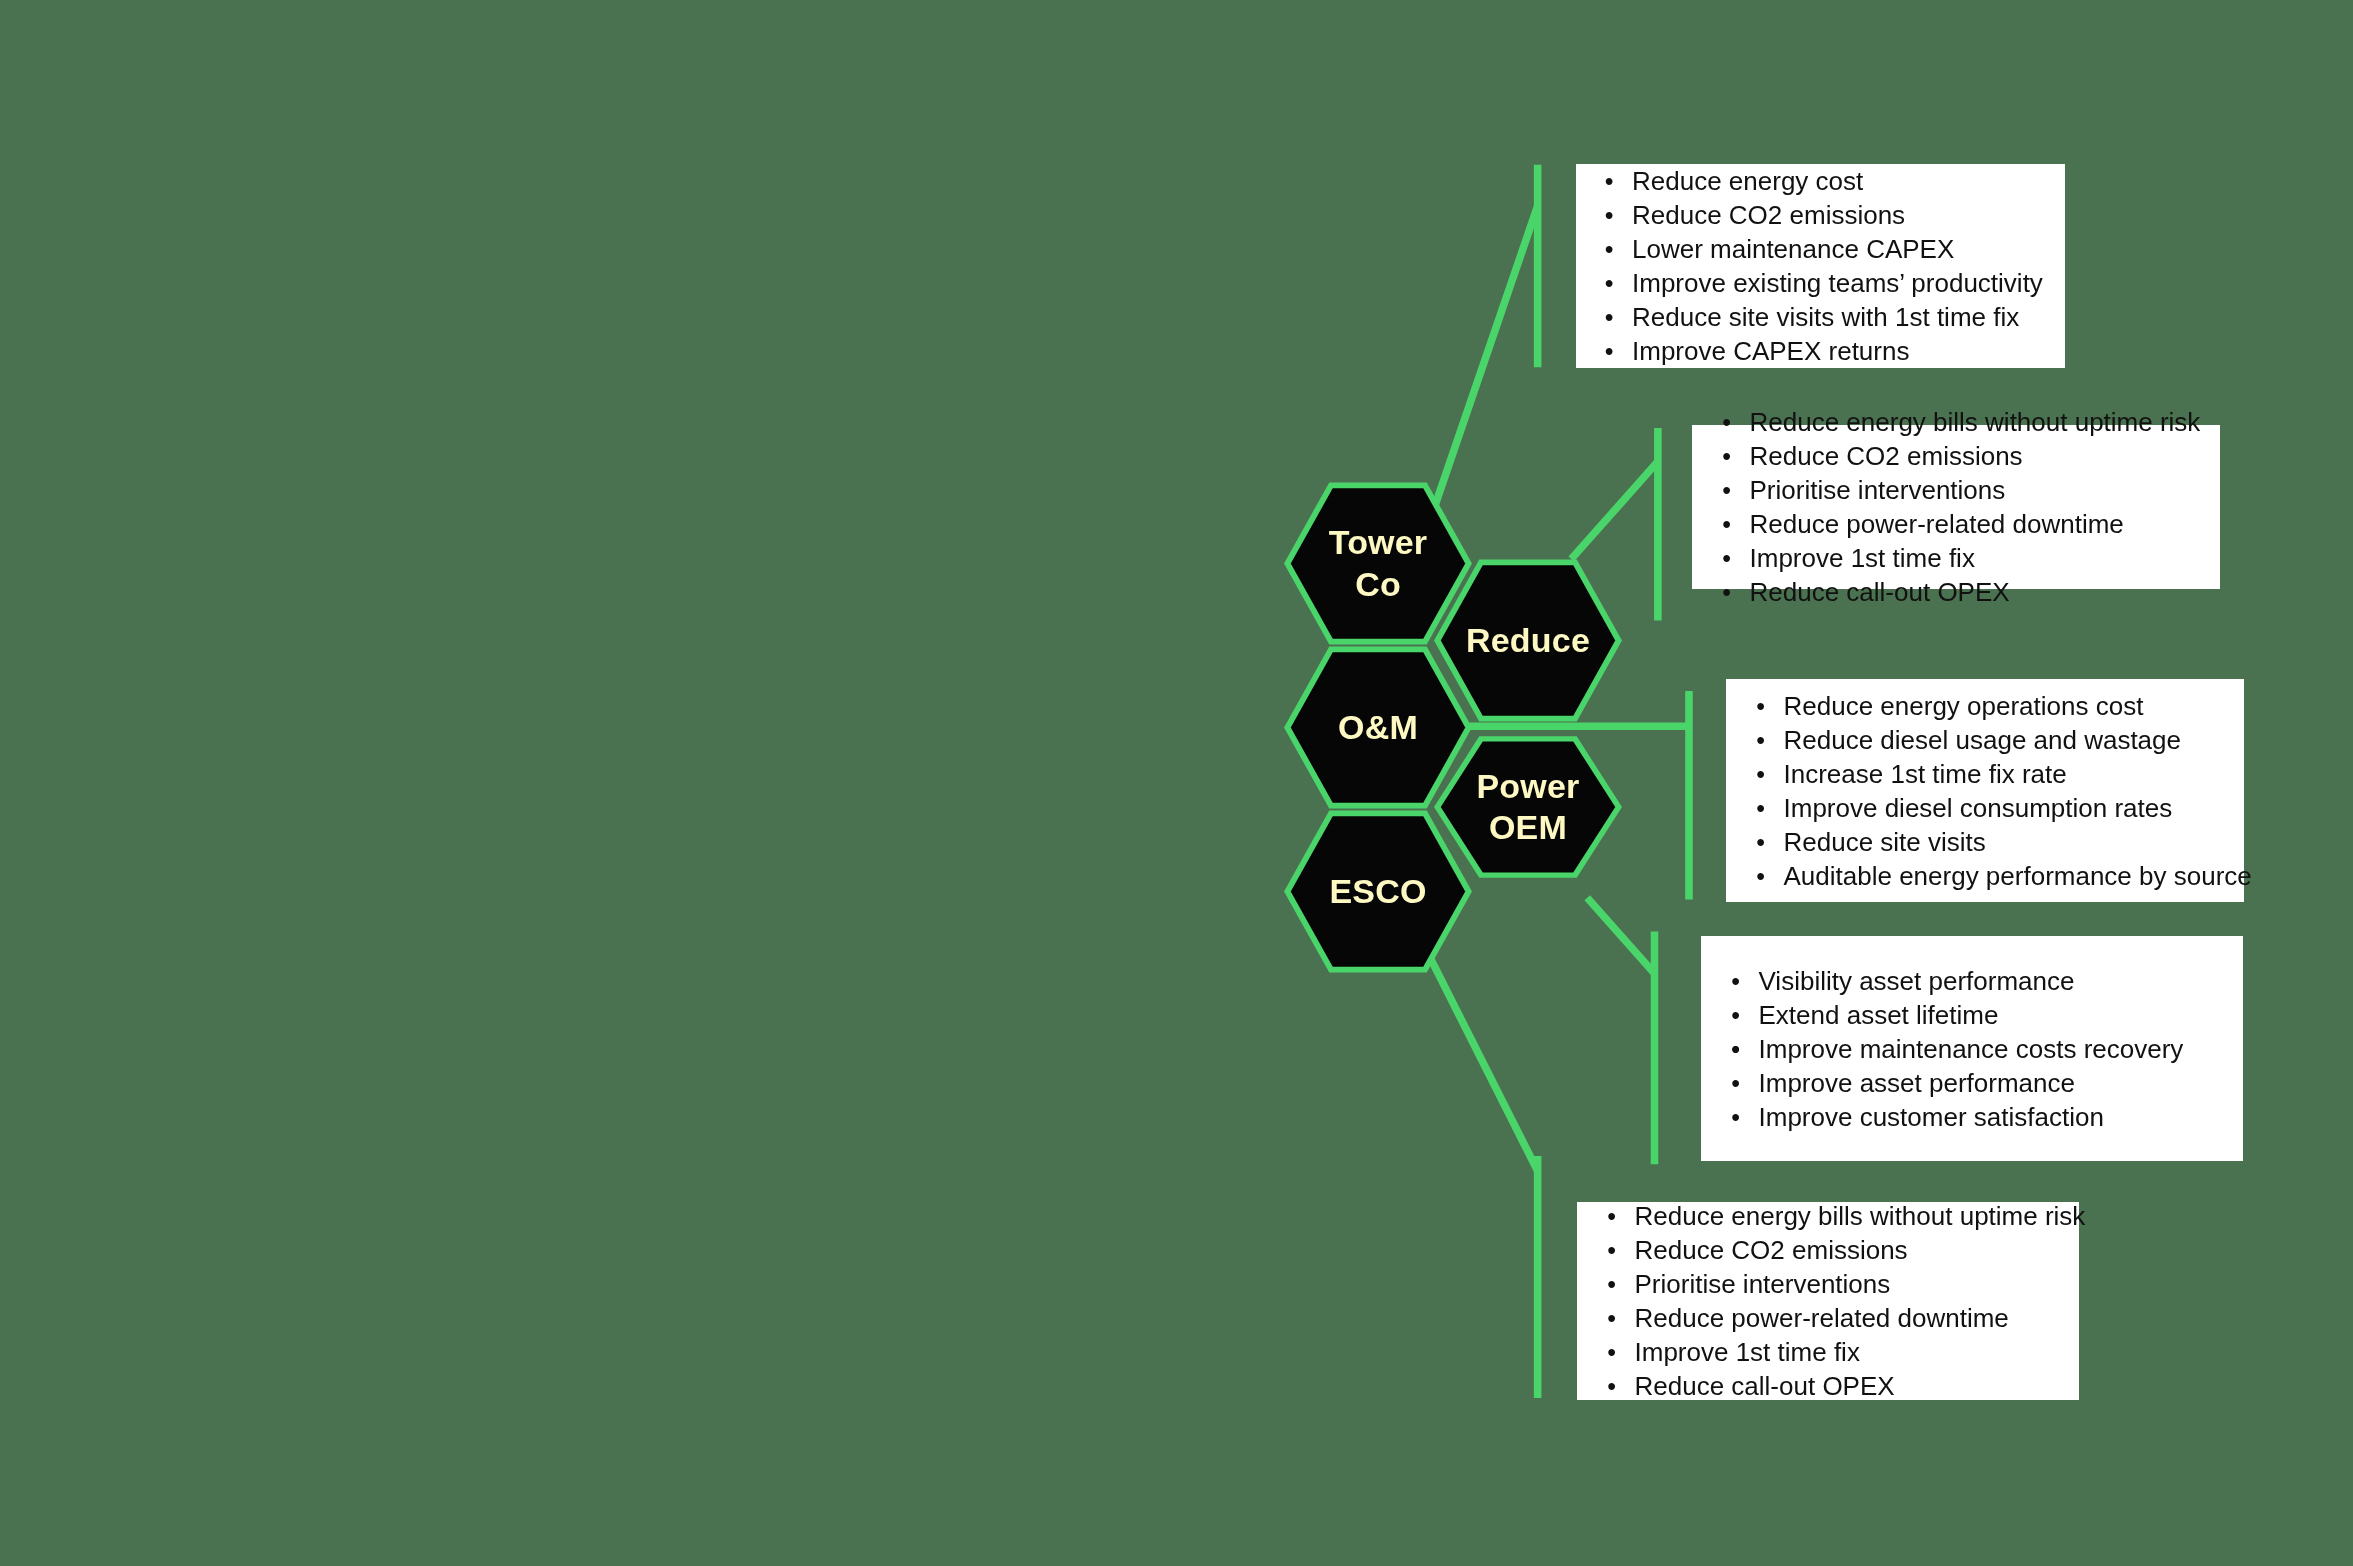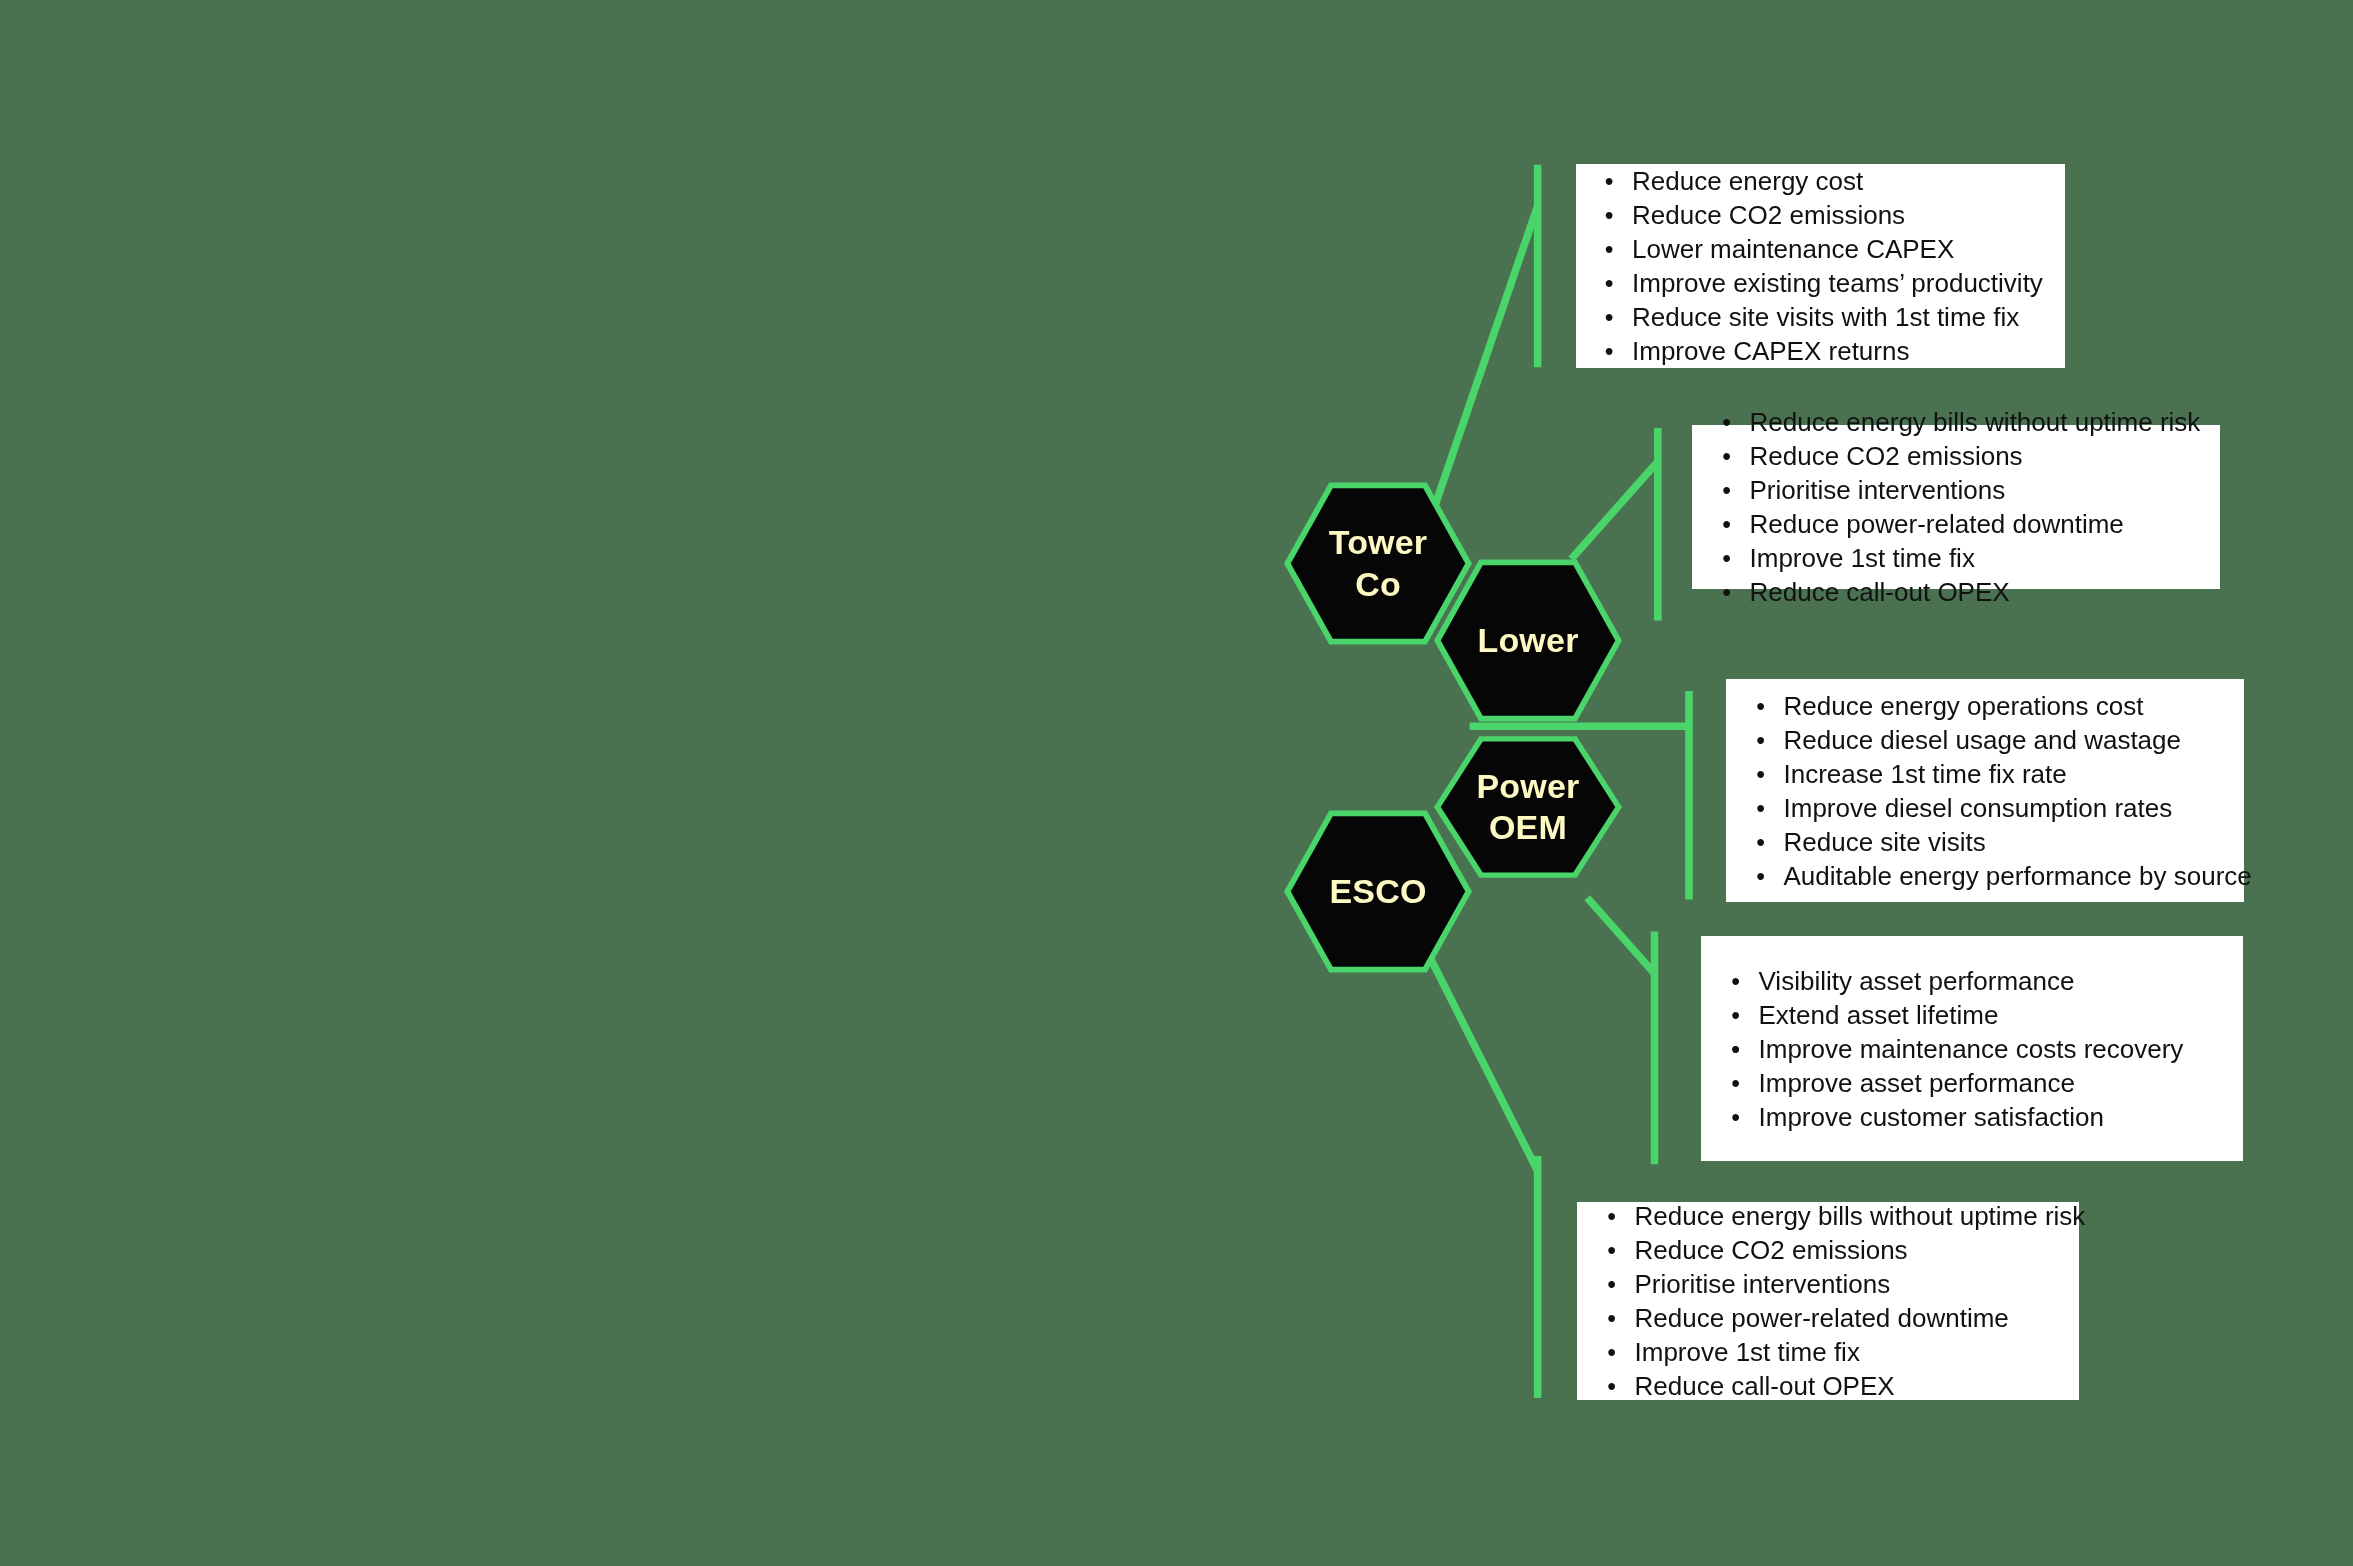--- a/index.html
+++ b/index.html
@@ -87,23 +87,29 @@
       <polygon points="56,4 168,4 220,97 168,190 56,190 4,97" fill="#060606" stroke="#4ad56a" stroke-width="7"></polygon>
     </svg>
     <span class="hex-label">Tower
 Co</span>
   </div>
 
   <div class="hex" style="left:1434px;top:559px;width:188px;height:163px;">
     <svg class="hex-shape" viewBox="0 0 224 194" preserveAspectRatio="none">
       <polygon points="56,4 168,4 220,97 168,190 56,190 4,97" fill="#060606" stroke="#4ad56a" stroke-width="7"></polygon>
     </svg>
-    <span class="hex-label">Lower</span>
+    <span class="hex-label">Reduce</span>
   </div>
 
+  <div class="hex" style="left:1284px;top:646px;width:188px;height:163px;">
+    <svg class="hex-shape" viewBox="0 0 224 194" preserveAspectRatio="none">
+      <polygon points="56,4 168,4 220,97 168,190 56,190 4,97" fill="#060606" stroke="#4ad56a" stroke-width="7"></polygon>
+    </svg>
+    <span class="hex-label">O&amp;M</span>
+  </div>
 
   <div class="hex" style="left:1434px;top:736px;width:188px;height:142px;">
     <svg class="hex-shape" viewBox="0 0 224 194" preserveAspectRatio="none">
       <polygon points="56,4 168,4 220,97 168,190 56,190 4,97" fill="#060606" stroke="#4ad56a" stroke-width="7"></polygon>
     </svg>
     <span class="hex-label">Power
 OEM</span>
   </div>
 
   <div class="hex" style="left:1284px;top:810px;width:188px;height:163px;">

